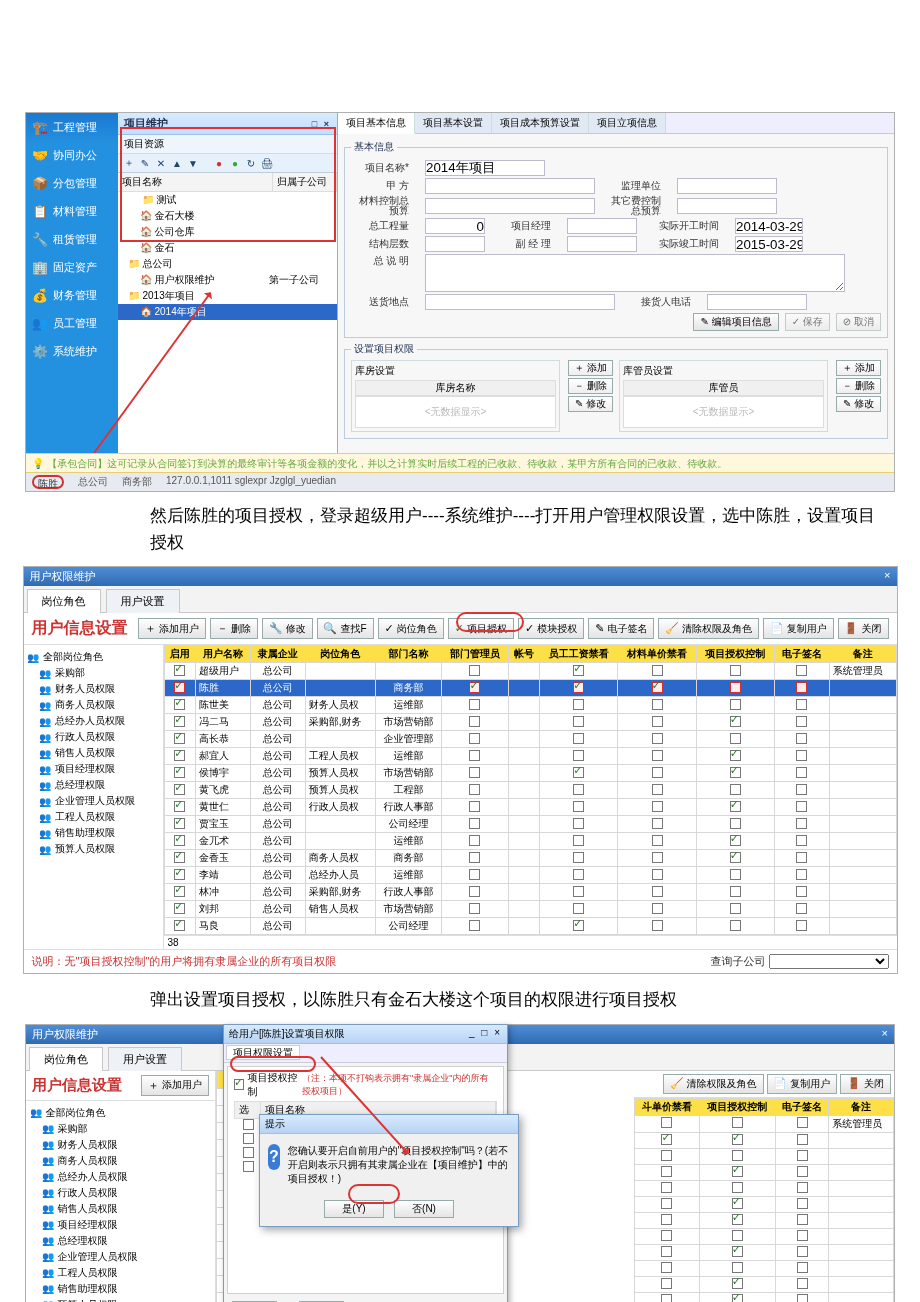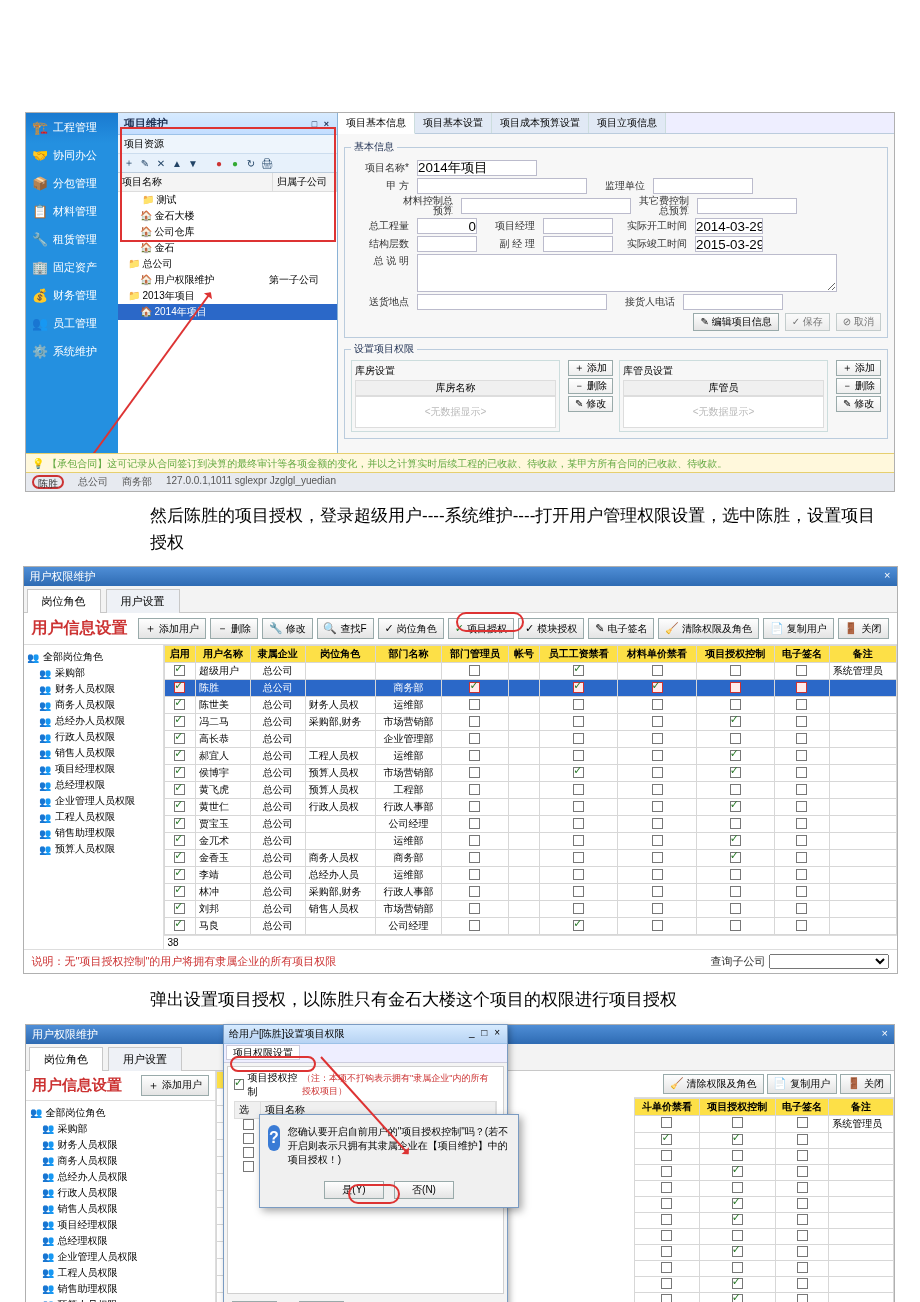--- a/index.html
+++ b/index.html
@@ -22,21 +22,21 @@
   .s1-tr.sel { background:#2b68c8; color:#fff; }
   .s1-ico-folder::before { content:"📁"; font-size:10px; margin-right:2px; }
   .s1-ico-house::before { content:"🏠"; font-size:10px; margin-right:2px; }
   .s1-right { position:absolute; left:312px; top:0; right:0; height:340px; background:#f7f7f7; }
   .s1-tabs { display:flex; background:#eef; border-bottom:1px solid #bcd; }
   .s1-tab { padding:3px 8px; font-size:10px; border-right:1px solid #cdd; background:#e1e9f5; }
   .s1-tab.on { background:#fff; border-bottom:1px solid #fff; margin-bottom:-1px; }
   .s1-form { padding:6px; font-size:10px; }
   .s1-form fieldset { border:1px solid #bcd; padding:4px 6px 6px 6px; margin-bottom:4px; }
   .s1-form legend { font-size:10px; color:#235; padding:0 3px; }
-  .s1-row { display:flex; align-items:center; gap:8px; margin:2px 0; }
+  .s1-row { display:flex; align-items:center; gap:16px; margin:2px 0; }
   .s1-lbl { width:58px; text-align:right; color:#333; }
   .s1-inp { height:16px; border:1px solid #bbc; background:#fff; flex:0 0 auto; }
   .s1-btnrow { display:flex; gap:6px; justify-content:flex-end; margin-top:3px; }
   .s1-btn { background:linear-gradient(#fefefe,#e4e4e4); border:1px solid #9aa; padding:1px 6px; font-size:10px; }
   .s1-wh-wrap { display:flex; gap:6px; }
   .s1-wh-box { flex:1; border:1px solid #cdd; padding:3px; height:72px; display:flex; flex-direction:column; font-size:10px; }
   .s1-wh-head { display:flex; justify-content:space-between; align-items:center; margin-bottom:2px; }
   .s1-wh-list { flex:1; border:1px solid #ddd; background:#fff; display:flex; align-items:center; justify-content:center; color:#bbb; }
   .s1-vbtns { display:flex; flex-direction:column; gap:2px; margin-left:4px;}
   .s1-sm { font-size:10px; padding:0 5px; border:1px solid #9aa; background:linear-gradient(#fff,#eee); white-space:nowrap;}
@@ -223,21 +223,21 @@
           <span class="s1-lbl">项目名称*</span>
           <input class="s1-inp" style="width: 120px;" value="2014年项目">
         </div>
         <div class="s1-row">
           <span class="s1-lbl">甲    方</span>
           <input class="s1-inp" style="width: 170px;">
           <span class="s1-lbl" style="width:50px">监理单位</span>
           <input class="s1-inp" style="width: 100px;">
         </div>
         <div class="s1-row">
-          <span class="s1-lbl" style="line-height:1;margin-left:44px;">材料控制总预算</span>
+          <span class="s1-lbl" style="line-height:1;">材料控制总预算</span>
           <input class="s1-inp" style="width: 170px;">
           <span class="s1-lbl" style="width:50px;line-height:1;">其它费控制总预算</span>
           <input class="s1-inp" style="width: 100px;">
         </div>
         <div class="s1-row">
           <span class="s1-lbl">总工程量</span>
           <input class="s1-inp" style="width: 60px; text-align: right;" value="0">
           <span class="s1-lbl" style="width:50px">项目经理</span>
           <input class="s1-inp" style="width: 70px;">
           <span class="s1-lbl" style="width:66px">实际开工时间</span>
@@ -910,20 +910,21 @@
       <button class="s1-btn">✓ <span>确定</span></button>
       <button class="s1-btn">✕ <span>取消</span></button>
     </div>
   </div>
 
   <div class="s3-red-circle" style="left:205px; top:32px; width:86px; height:16px;"></div>
   <div class="s3-red-line"></div>
   <div class="s3-red-circle" style="left:323px; top:160px; width:52px; height:20px;"></div>
 
   <div class="s3-msg">
+    <div class="s3-msg-title">提示</div>
     <div class="s3-msg-body">
       <div class="qm">?</div>
       <div style="line-height:1.4;">您确认要开启自前用户的"项目授权控制"吗？(若不开启则表示只拥有其隶属企业在【项目维护】中的项目授权！)</div>
     </div>
     <div class="s3-msg-foot">
       <button class="s1-btn" style="width:60px">是(Y)</button>
       <button class="s1-btn" style="width:60px">否(N)</button>
     </div>
   </div>
 </div>

